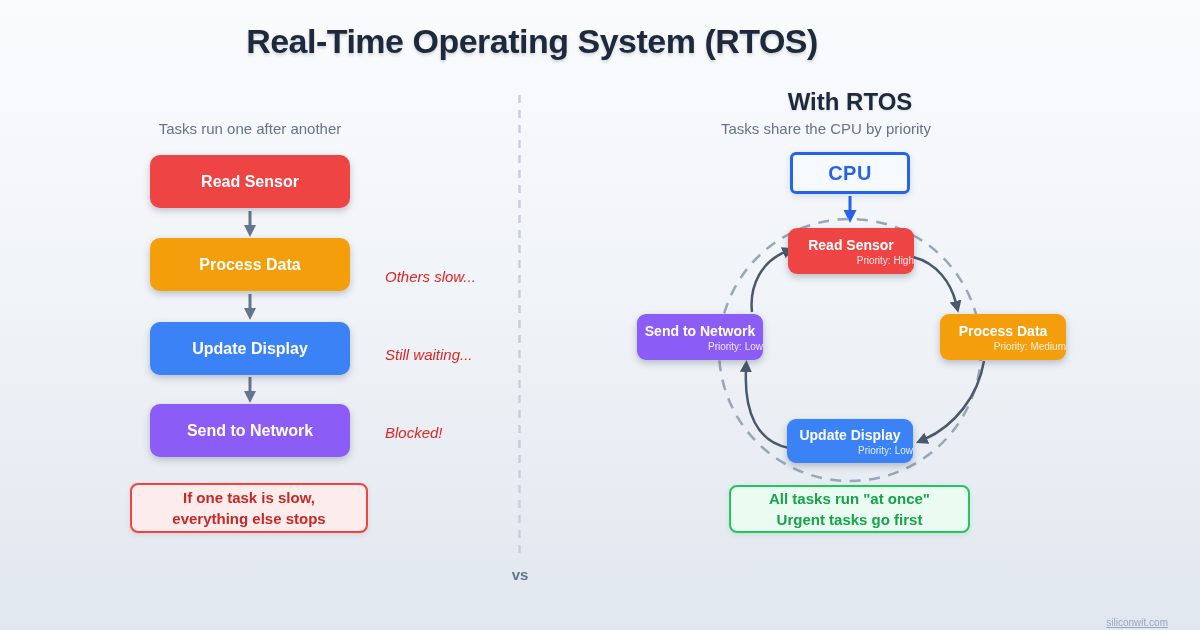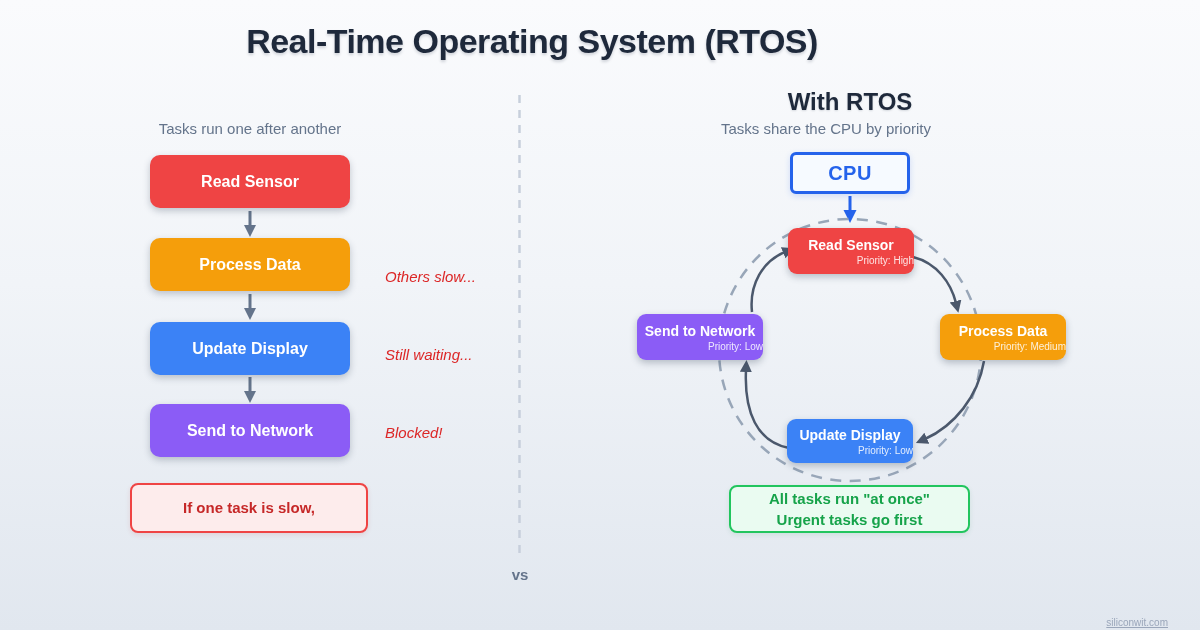--- a/index.html
+++ b/index.html
@@ -112,20 +112,21 @@
   <div class="task" style="top: 404px; background: rgb(139, 92, 246);">
     <span>Send to Network</span>
   </div>
 
   <div class="annot" style="top:268px;">Others slow...</div>
   <div class="annot" style="top:346px;">Still waiting...</div>
   <div class="annot" style="top:424px;">Blocked!</div>
 
   <div class="note warning">
     <div>If one task is slow,</div>
+    <div>everything else stops</div>
   </div>
 
   <div class="vs">vs</div>
 
   <div class="col-heading right">With RTOS</div>
   <div class="col-subtitle right">Tasks share the CPU by priority</div>
 
   <div class="cpu">
     <span>CPU</span>
   </div>

